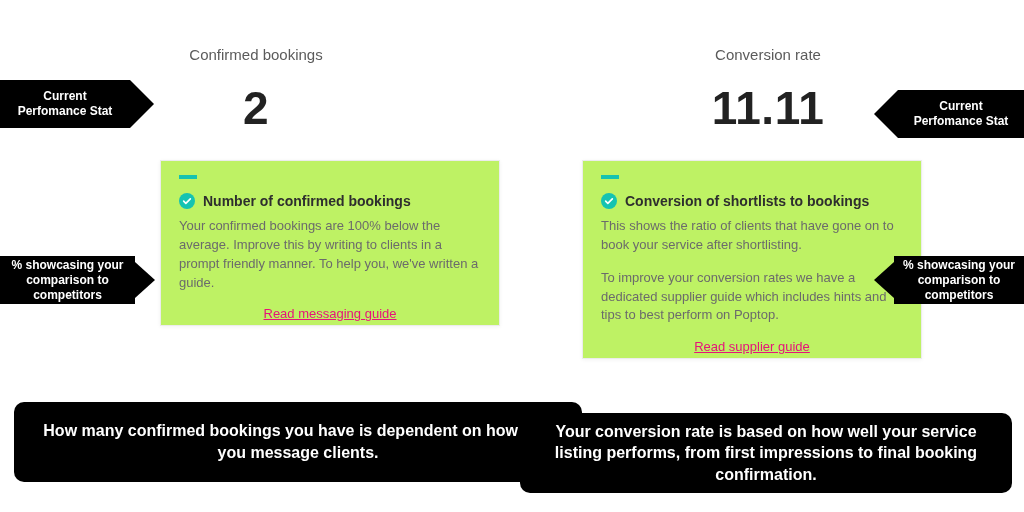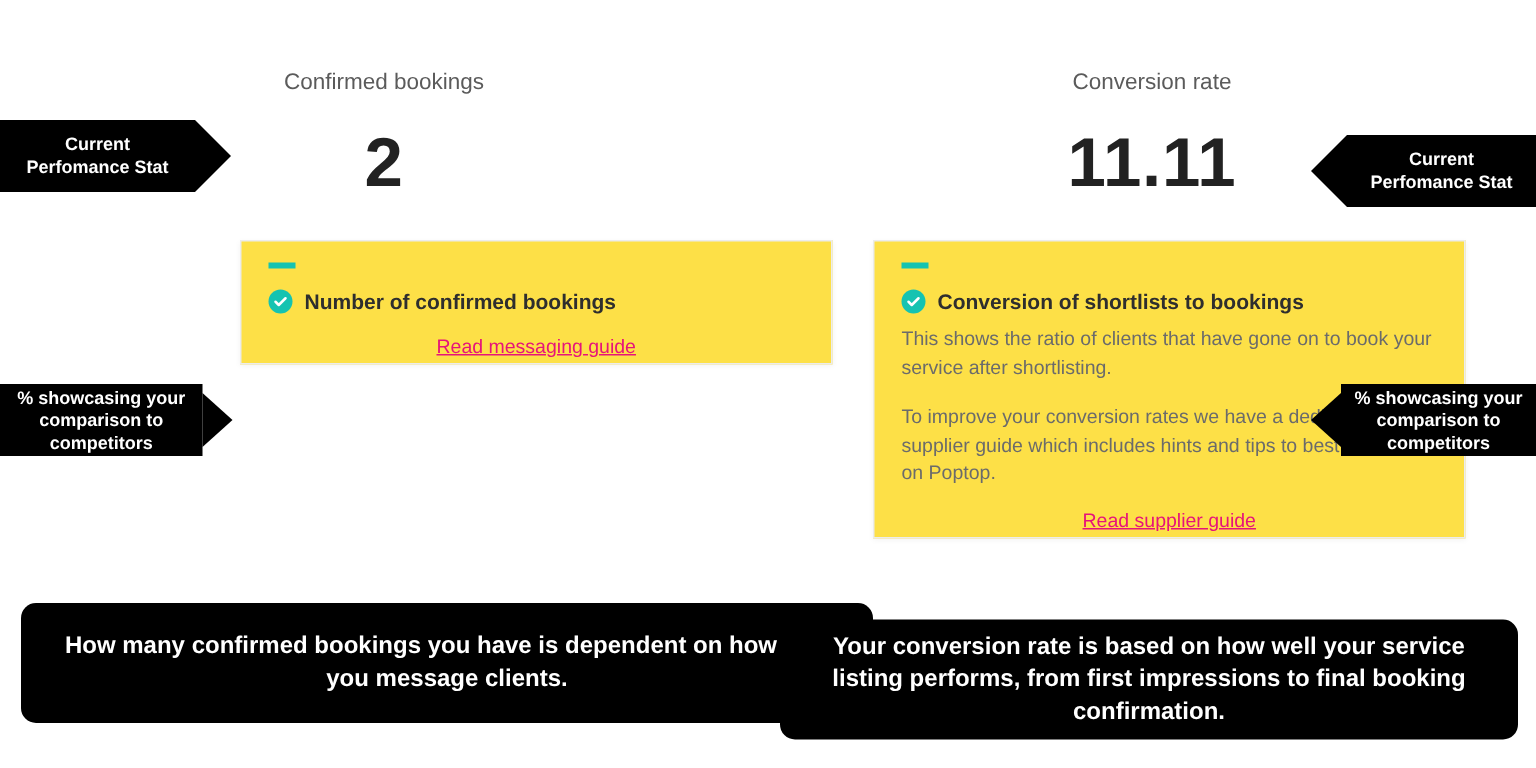--- a/index.html
+++ b/index.html
@@ -9,22 +9,22 @@
   .col { position: absolute; top: 0; width: 512px; }
   .col-left  { left: 0; }
   .col-right { left: 512px; }
 
   .stat-title { text-align: center; font-size: 15px; color: #5b5b5b; margin-top: 46px; }
   .stat-value { text-align: center; font-size: 46px; font-weight: 800; color: #222; margin-top: 18px; letter-spacing: 0.5px; }
 
   .card {
     position: absolute;
     top: 160px;
-    width: 395px;
-    background: #fde047;
+    width: 340px;
+    background: #bef264;
     border: 1px solid #ececec;
     box-shadow: 0 1px 4px rgba(0,0,0,0.05);
     padding: 14px 18px 4px 18px;
   }
   .col-left  .card { left: 160px; }
   .col-right .card { left: 70px; }
 
   .accent-bar { width: 18px; height: 4px; background: #15c3b1; margin-bottom: 14px; }
   .card-heading-row { display: flex; align-items: center; gap: 8px; margin-bottom: 8px; }
   .check-icon {
@@ -113,20 +113,21 @@
       <div class="accent-bar"></div>
       <div class="card-heading-row">
         <span class="check-icon">
           <svg viewBox="0 0 12 12">
               <path d="M2 6.2 L4.6 8.8 L10 3.4" fill="none" stroke="#fff" stroke-width="2" stroke-linecap="round" stroke-linejoin="round"></path>
             </svg>
         </span>
         <span class="card-heading">Number of confirmed bookings</span>
       </div>
       <div class="card-body">
+        <p>Your confirmed bookings are 100% below the average. Improve this by writing to clients in a prompt friendly manner. To help you, we've written a guide.</p>
       </div>
       <a class="card-link">Read messaging guide</a>
     </div>
   </div>
 
   <div class="col col-right">
     <div class="stat-title">Conversion rate</div>
     <div class="stat-value">11.11</div>
 
     <div class="card">

